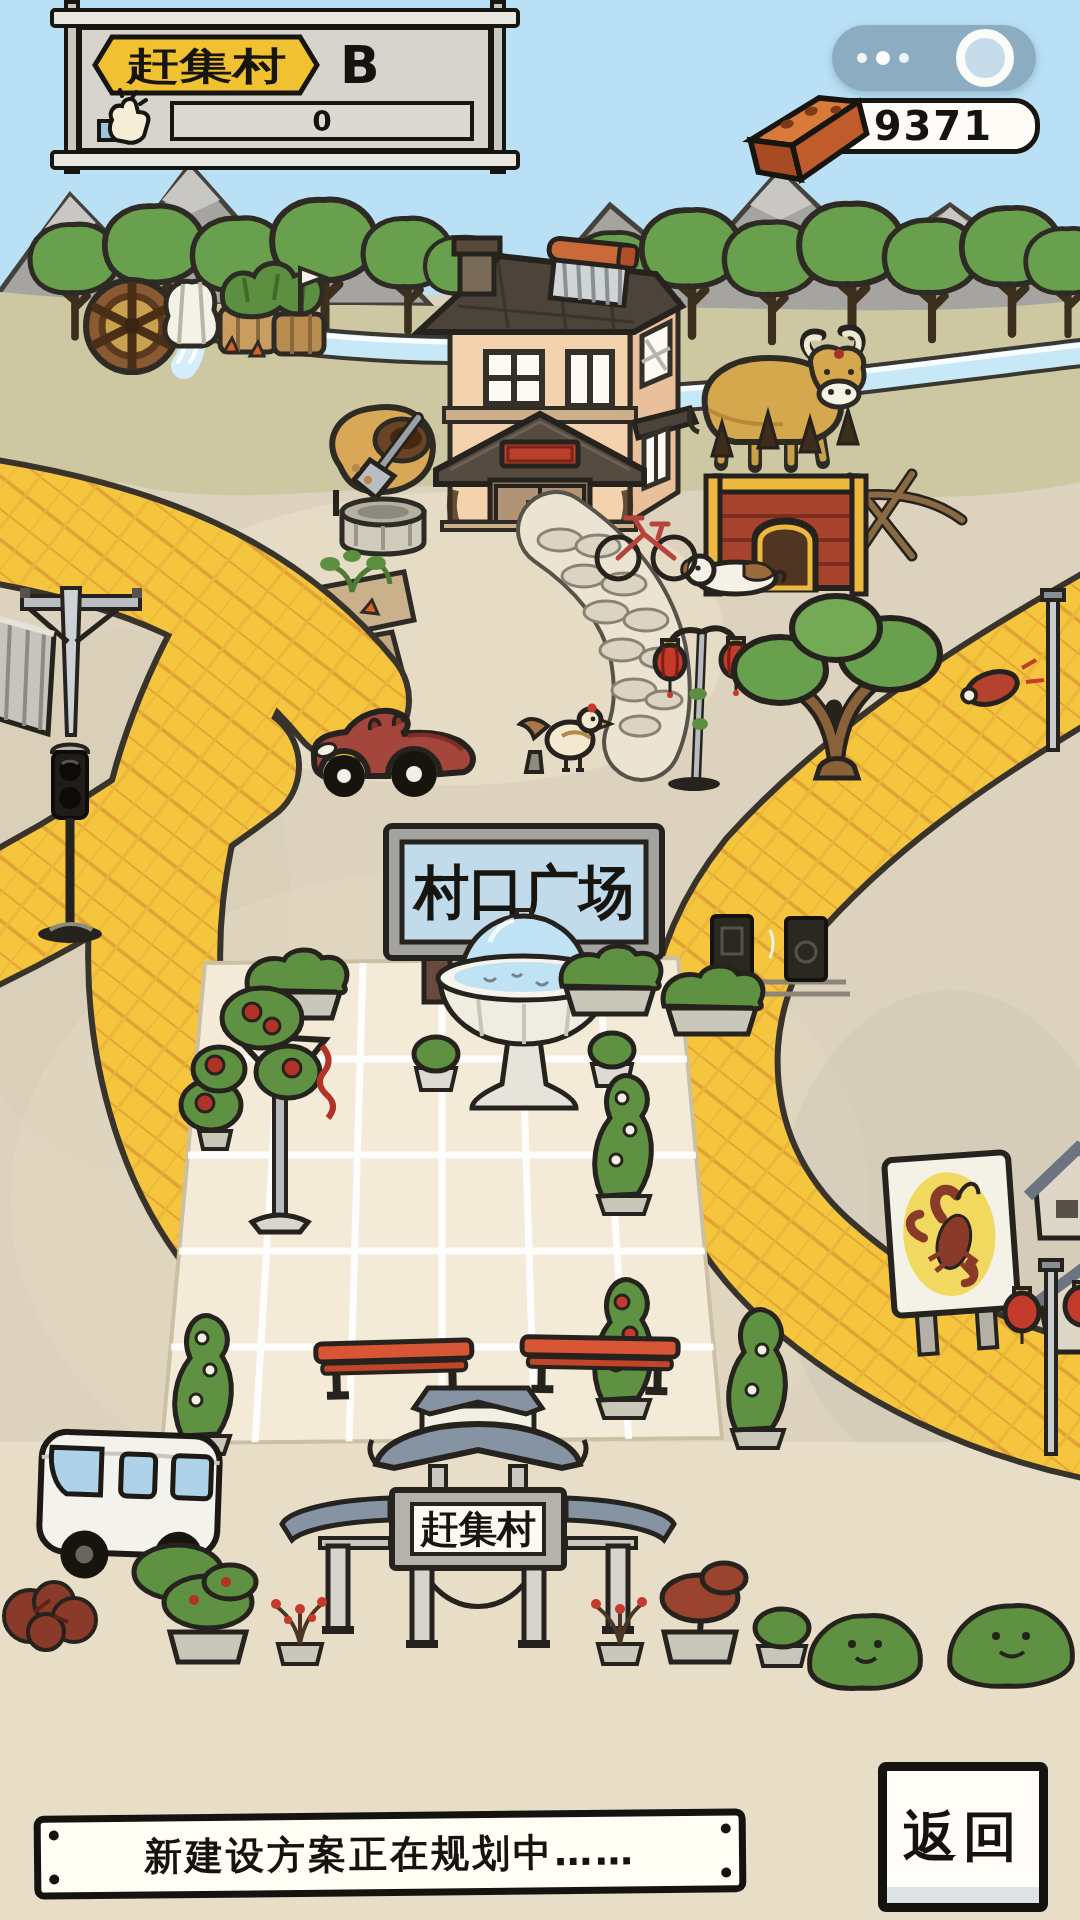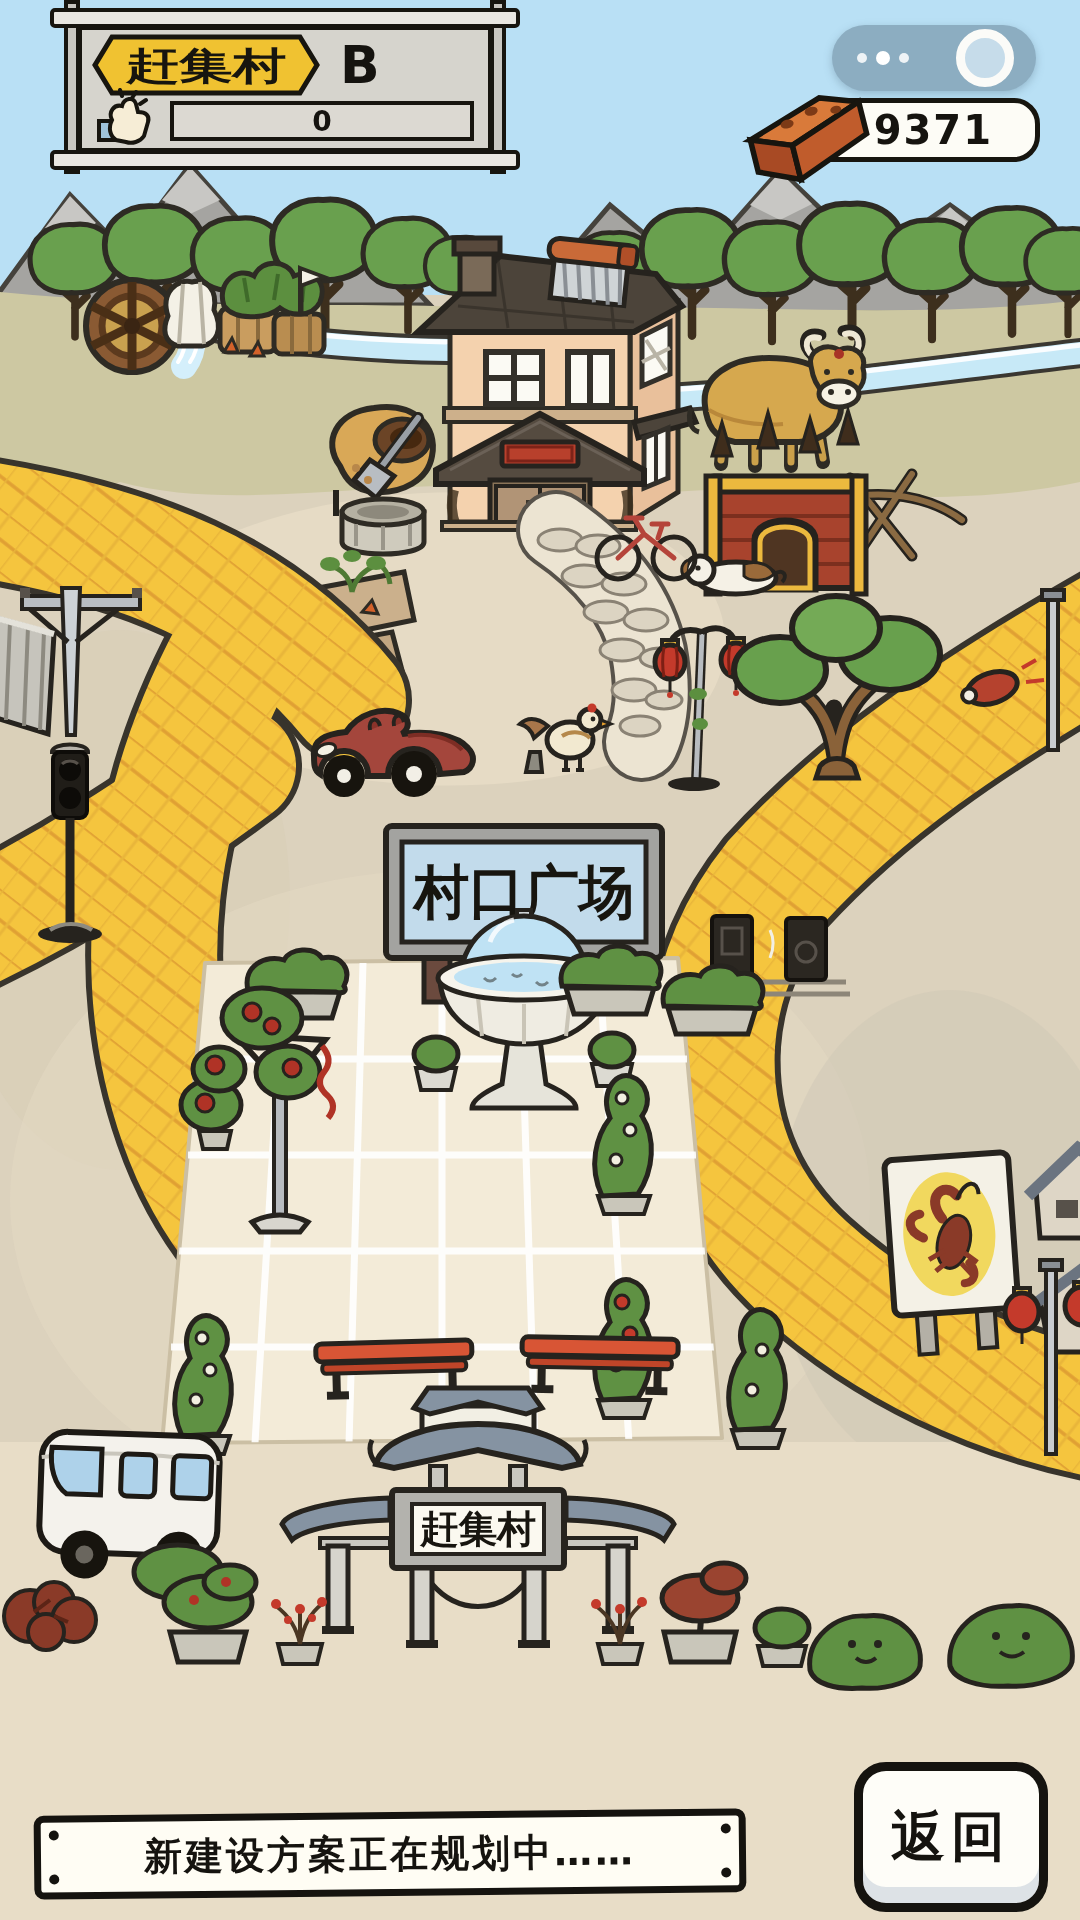--- a/index.html
+++ b/index.html
@@ -24,35 +24,35 @@
             font-size:28px;font-weight:700;color:#15130f;}
   
   .capsule{position:absolute;right:44px;top:25px;width:204px;height:66px;border-radius:34px;
            background:#8cadc1;box-shadow:0 3px 8px rgba(80,110,130,.35);display:flex;z-index:5;}
   .cap-more,.cap-circle{flex:1;background:none;border:none;display:flex;align-items:center;justify-content:center;gap:9px;cursor:pointer;padding:0;}
   .dot{display:block;border-radius:50%;background:#ffffff;}
   .d1,.d3{width:10px;height:10px;background:rgba(255,255,255,.85);}
   .d2{width:14px;height:14px;}
   .ring{display:block;width:40px;height:40px;border-radius:50%;border:9px solid #fbfbf8;background:#c6dcea;box-sizing:content-box;}
   
-  .brick-counter{position:absolute;right:40px;top:98px;width:238px;height:64px;background:#fdfcf6;
+  .brick-counter{position:absolute;right:40px;top:98px;width:238px;height:56px;background:#fdfcf6;
                  border:5px solid #17150f;border-radius:26px;box-sizing:border-box;z-index:5;
                  display:flex;align-items:center;justify-content:flex-end;padding-right:42px;}
   .brick-num{font-size:40px;font-weight:800;color:#15130f;letter-spacing:2px;}
   .brick{position:absolute;left:-64px;top:-10px;width:132px;height:92px;transform:rotate(-14deg);}
   
   .notice-banner{position:absolute;left:34px;top:1812px;width:712px;height:84px;background:#fffdf4;
                  border:7px solid #15130f;border-radius:10px;box-sizing:border-box;transform:rotate(-.6deg);
                  display:flex;align-items:center;justify-content:center;z-index:5;}
   .notice-text{font-size:38px;font-weight:700;letter-spacing:3px;color:#15130f;white-space:nowrap;}
   .rivet{position:absolute;width:10px;height:10px;border-radius:50%;background:#15130f;}
   .rv1{left:8px;top:8px;} .rv2{right:8px;top:8px;} .rv3{left:8px;bottom:8px;} .rv4{right:8px;bottom:8px;}
   
-  .back-btn{position:absolute;right:32px;top:1762px;width:194px;height:150px;background:#fefdf8;
-            border:9px solid #15130f;border-radius:32px;box-sizing:border-box;cursor:pointer;z-index:5;
+  .back-btn{position:absolute;right:32px;top:1762px;width:170px;height:150px;background:#fefdf8;
+            border:9px solid #15130f;border-radius:8px;box-sizing:border-box;cursor:pointer;z-index:5;
             box-shadow:inset 0 -16px 0 #dde2e6;display:flex;align-items:center;justify-content:center;
             font-size:54px;font-weight:800;color:#15130f;letter-spacing:6px;font-family:"DejaVu Sans",sans-serif;}
   .scene{position:absolute;left:0;top:0;}
 </style>
 </head>
 <body>
 
 <div class="stage">
 
 <svg class="scene" width="1080" height="1920" viewBox="0 0 1080 1920">

